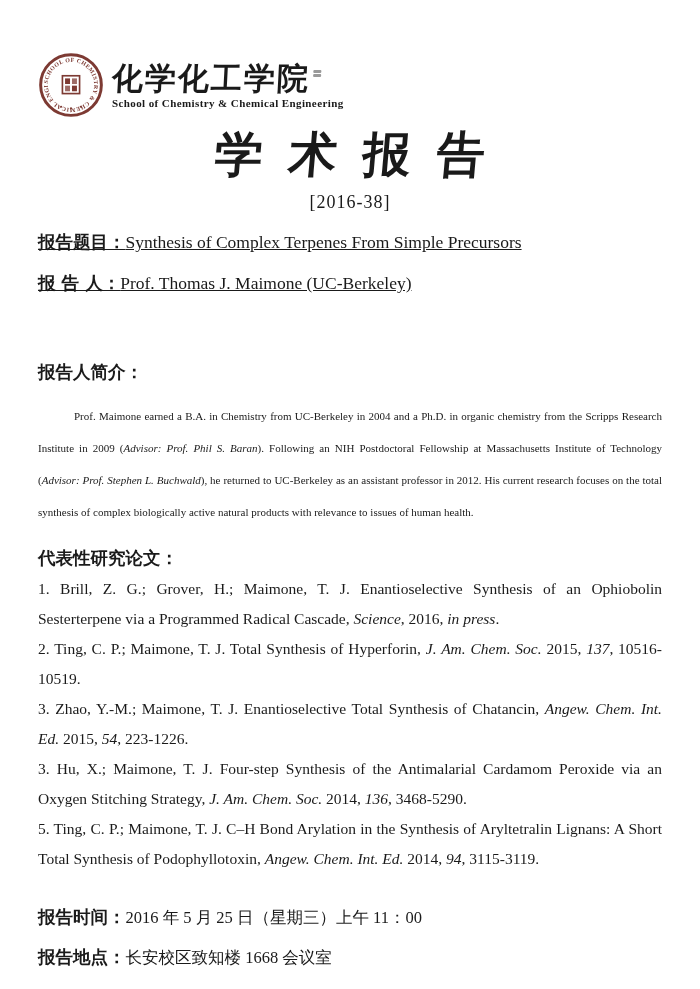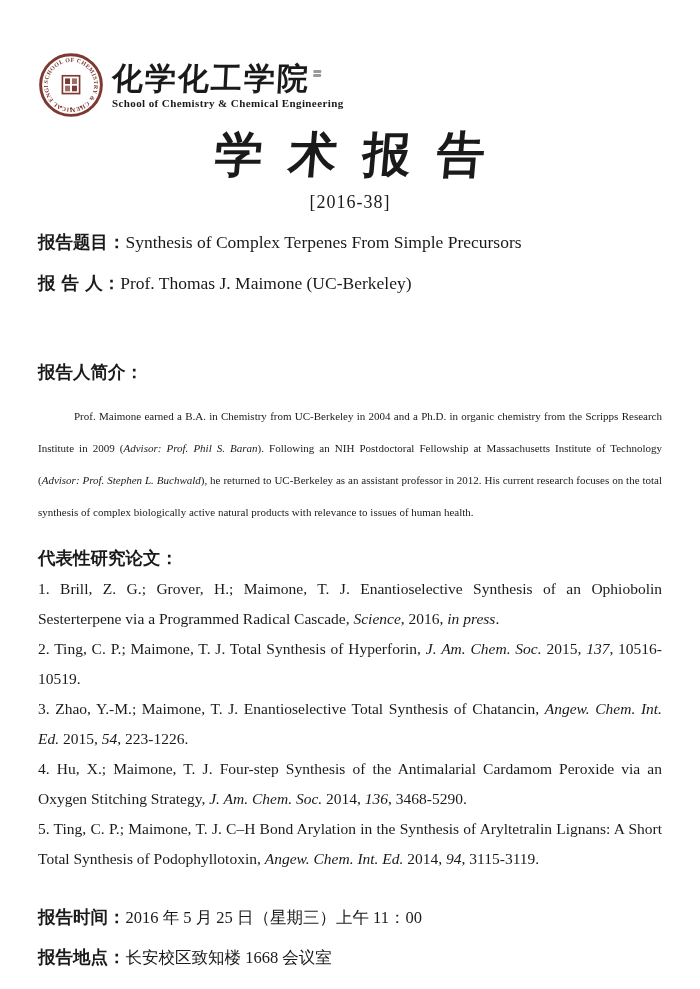--- a/index.html
+++ b/index.html
@@ -57,21 +57,21 @@
     transform:skewX(-5deg);
     white-space:nowrap;
   }
   .issue{
     text-align:center;
     font-size:18px;
     margin-top:10px;
     letter-spacing:1px;
   }
   
-  .info{margin-top:16px;}
+  .info{margin-top:16px;text-decoration:underline;}
   .info-line{font-size:17.5px;line-height:26px;margin:0 0 15px 0;white-space:nowrap;}
   .cn-label{
     font-family:"DejaVu Sans","Liberation Sans",sans-serif;
     font-weight:bold;
     font-size:17.5px;
   }
   .latin{font-family:"Liberation Serif",serif;}
   
   .sec-heading{
     font-family:"DejaVu Sans","Liberation Sans",sans-serif;
@@ -146,21 +146,21 @@
   </div>
 
   <p class="sec-heading bio-heading">报告人简介：</p>
   <p class="bio-text"><span>Prof. Maimone earned a B.A. in Chemistry from UC-Berkeley in 2004 and a Ph.D. in organic chemistry from the Scripps Research Institute in 2009 (</span><span class="it">Advisor: Prof. Phil S. Baran</span><span>). Following an NIH Postdoctoral Fellowship at Massachusetts Institute of Technology (</span><span class="it">Advisor: Prof. Stephen L. Buchwald</span><span>), he returned to UC-Berkeley as an assistant professor in 2012. His current research focuses on the total synthesis of complex biologically active natural products with relevance to issues of human health.</span></p>
 
   <p class="sec-heading pub-heading">代表性研究论文：</p>
   <div class="pub-list">
       <p class="pub-item"><span>1. Brill, Z. G.; Grover, H.; Maimone, T. J. Enantioselective Synthesis of an Ophiobolin Sesterterpene via a Programmed Radical Cascade, </span><span class="it">Science</span><span>, </span><span class="bd">2016</span><span>, </span><span class="it">in press</span><span>.</span></p>
       <p class="pub-item"><span>2. Ting, C. P.; Maimone, T. J. Total Synthesis of Hyperforin, </span><span class="it">J. Am. Chem. Soc.</span><span> </span><span class="bd">2015</span><span>, </span><span class="it">137</span><span>, 10516-10519.</span></p>
       <p class="pub-item"><span>3. Zhao, Y.-M.; Maimone, T. J. Enantioselective Total Synthesis of Chatancin, </span><span class="it">Angew. Chem. Int. Ed.</span><span> </span><span class="bd">2015</span><span>, </span><span class="it">54</span><span>, 223-1226.</span></p>
-      <p class="pub-item"><span>4. Hu, X.; Maimone, T. J. Four-step Synthesis of the Antimalarial Cardamom Peroxide via an Oxygen Stitching Strategy, </span><span class="it">J. Am. Chem. Soc.</span><span> </span><span class="bd">2014</span><span>, </span><span class="it">136</span><span>, 3468-5290.</span></p>
+      <p class="pub-item"><span>3. Hu, X.; Maimone, T. J. Four-step Synthesis of the Antimalarial Cardamom Peroxide via an Oxygen Stitching Strategy, </span><span class="it">J. Am. Chem. Soc.</span><span> </span><span class="bd">2014</span><span>, </span><span class="it">136</span><span>, 3468-5290.</span></p>
       <p class="pub-item"><span>5. Ting, C. P.; Maimone, T. J. C–H Bond Arylation in the Synthesis of Aryltetralin Lignans: A Short Total Synthesis of Podophyllotoxin, </span><span class="it">Angew. Chem. Int. Ed.</span><span> </span><span class="bd">2014</span><span>, </span><span class="it">94</span><span>, 3115-3119.</span></p>
     </div>
 
   <div class="schedule">
     <p class="schedule-line">
       <span class="cn-label">报告时间：</span><span class="cjk-value">2016 年 5 月 25 日（星期三）上午 11：00</span>
     </p>
     <p class="schedule-line">
       <span class="cn-label">报告地点：</span><span class="cjk-value">长安校区致知楼 1668 会议室</span>
     </p>

